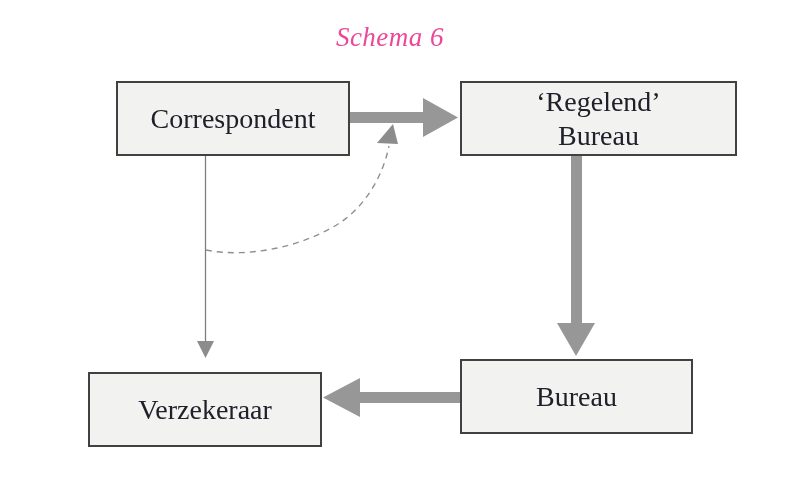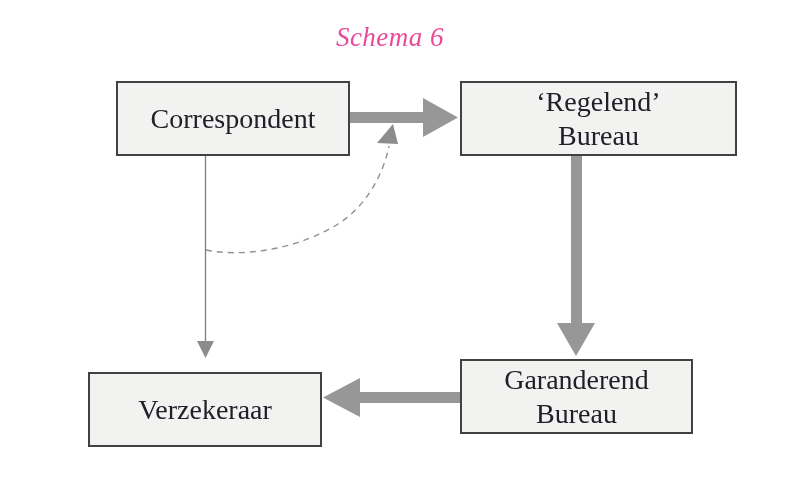--- a/index.html
+++ b/index.html
@@ -85,17 +85,16 @@
   <div class="node node-regelend">
     <span>‘Regelend’</span>
     <span>Bureau</span>
   </div>
 
   <div class="node node-verzekeraar">
     <span>Verzekeraar</span>
   </div>
 
   <div class="node node-garanderend">
-    <span>Garanderend</span>
     <span>Bureau</span>
   </div>
 
 </div>
 
 </body></html>

